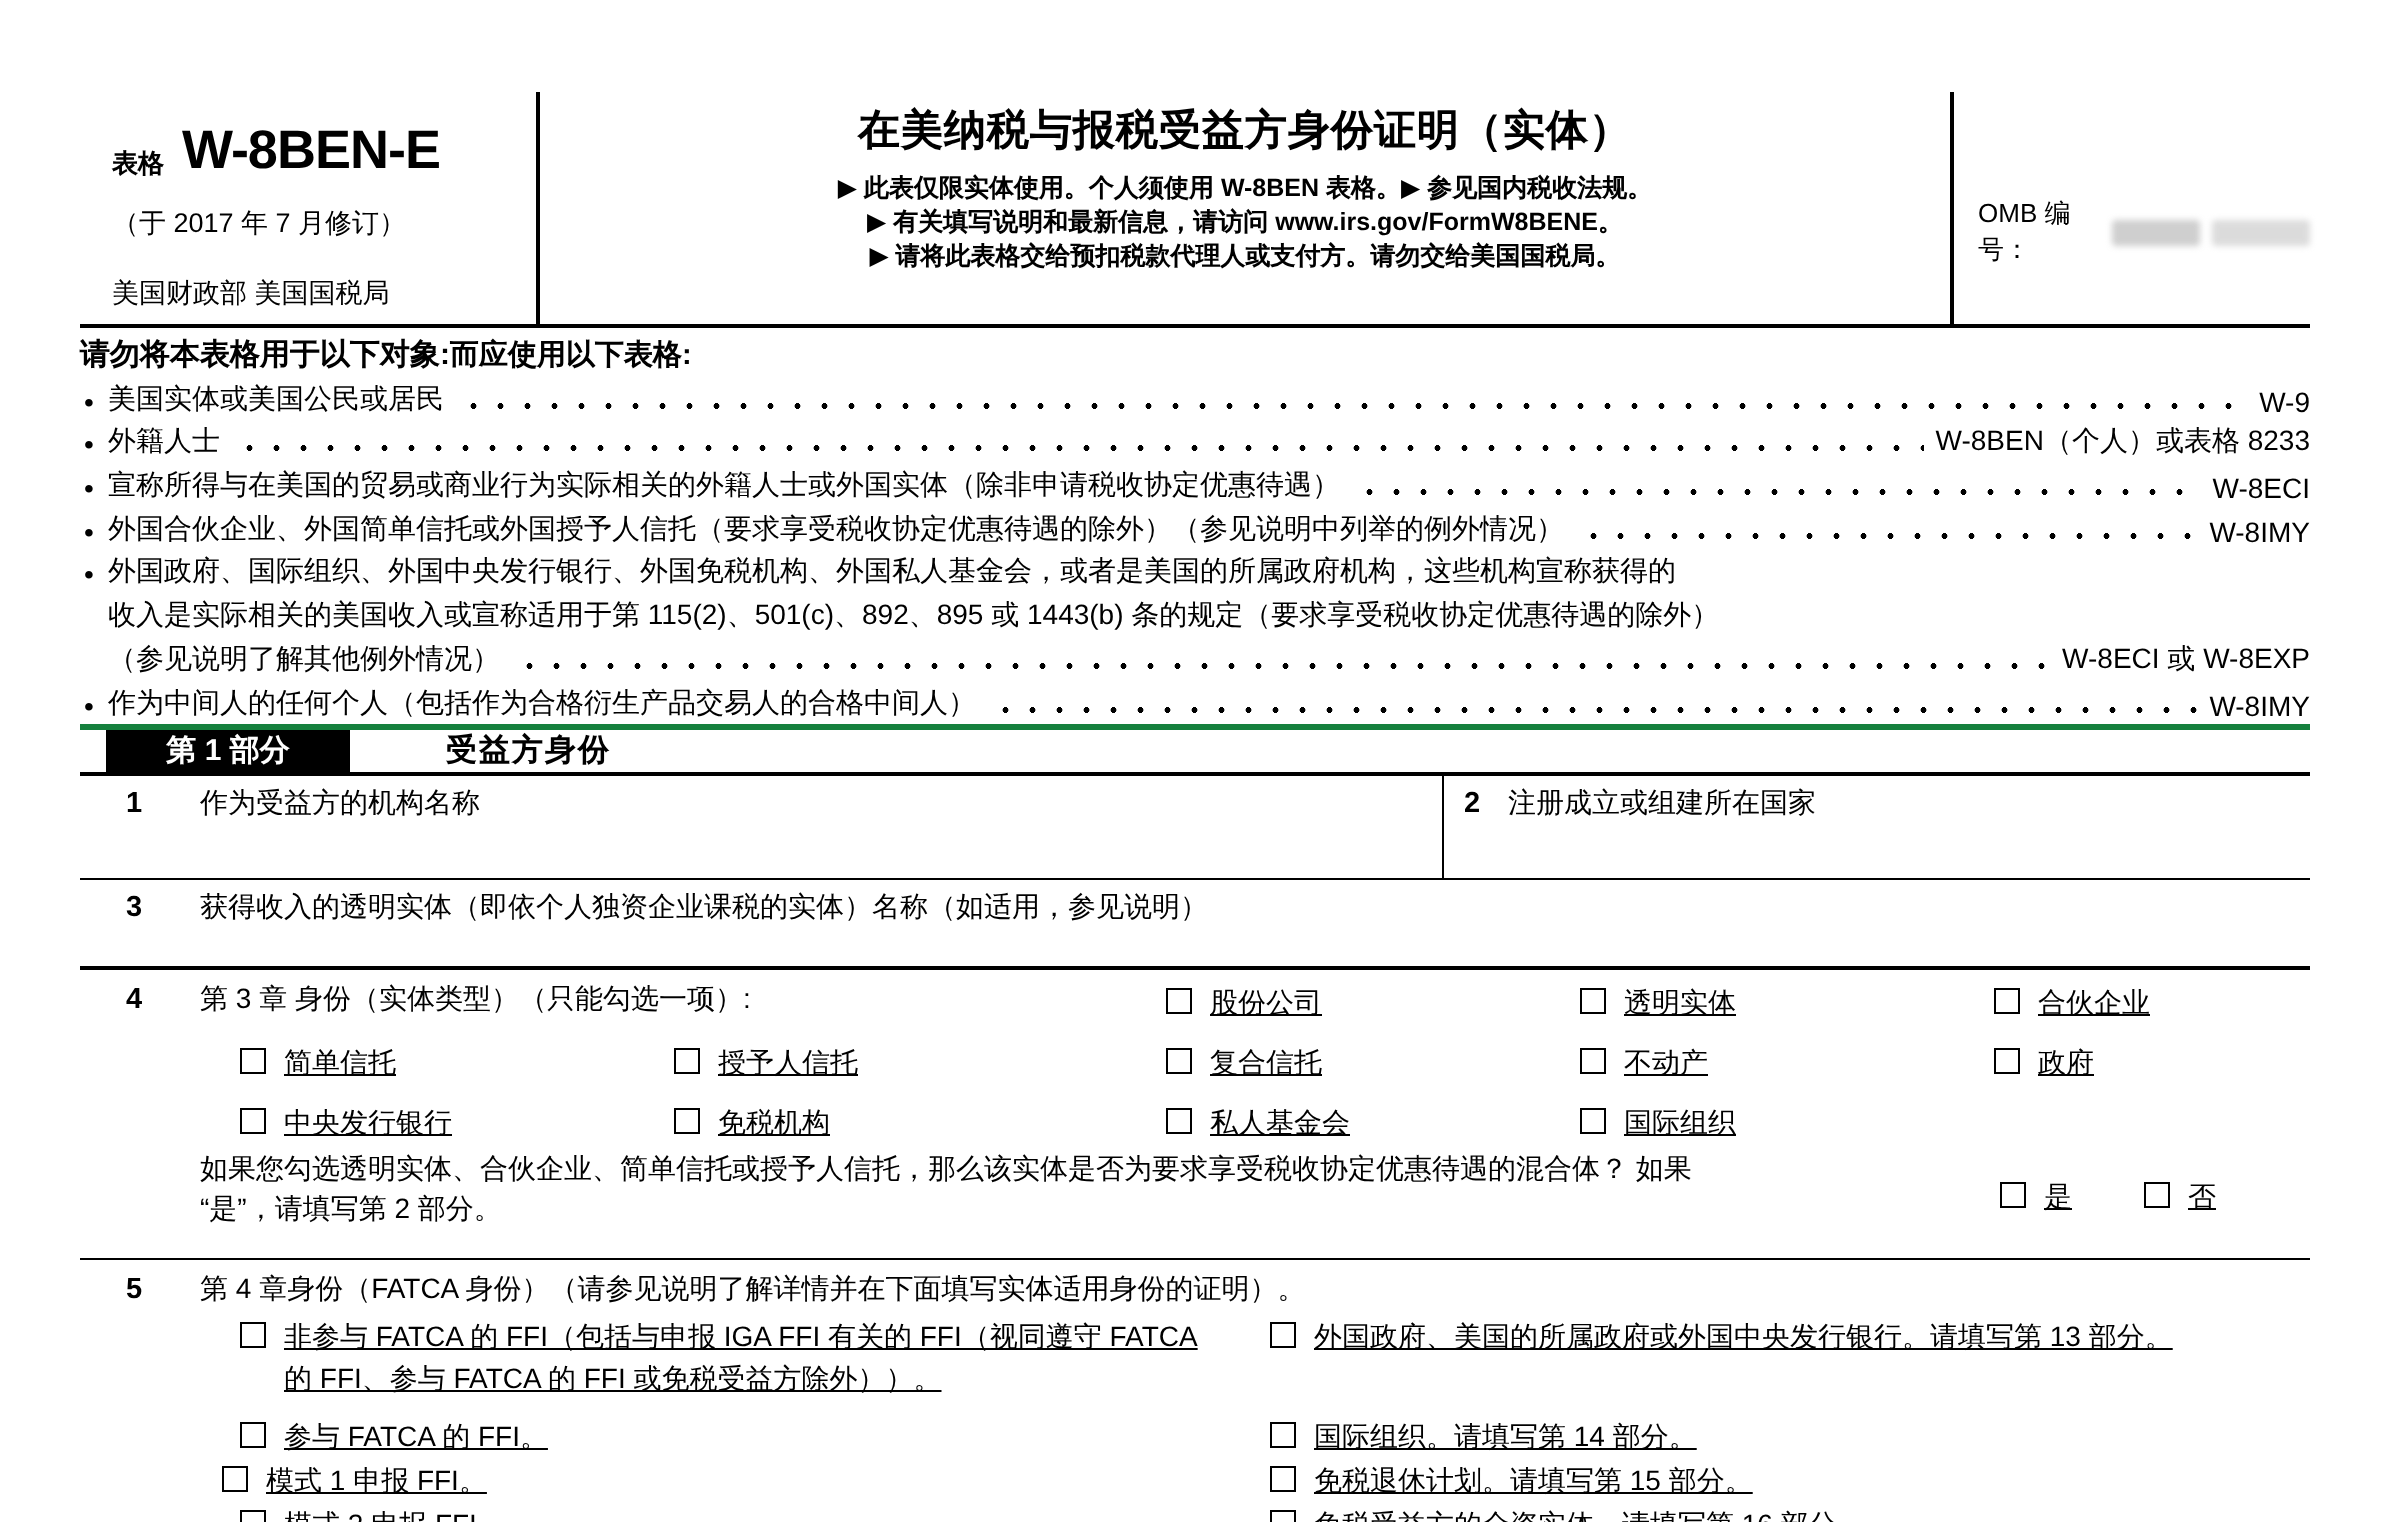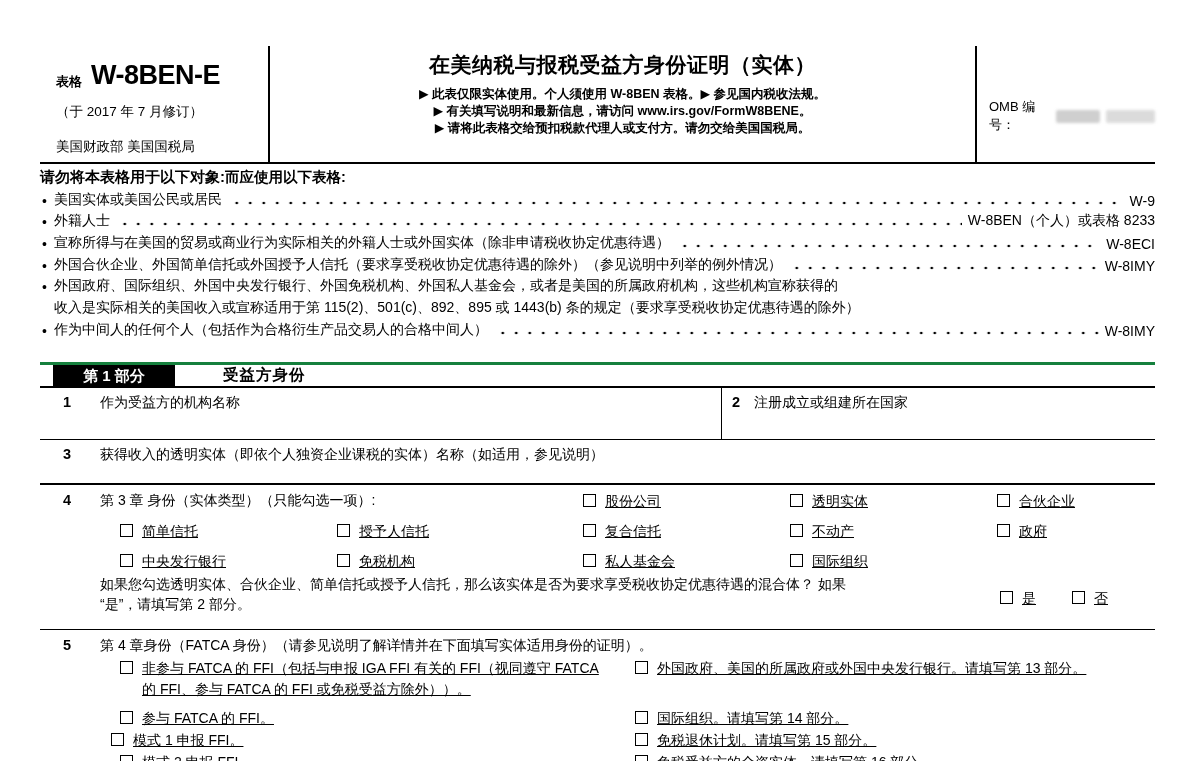--- a/index.html
+++ b/index.html
@@ -129,20 +129,25 @@
       <span class="leader"></span>
       <span class="dnu-form">W-8IMY</span>
     </div>
     <div class="dnu-item">
       <span class="bullet">•</span>
       <span class="dnu-text">外国政府、国际组织、外国中央发行银行、外国免税机构、外国私人基金会，或者是美国的所属政府机构，这些机构宣称获得的</span>
     </div>
     <div class="dnu-item indent">
       <span class="dnu-text">收入是实际相关的美国收入或宣称适用于第 115(2)、501(c)、892、895 或 1443(b) 条的规定（要求享受税收协定优惠待遇的除外）</span>
     </div>
+    <div class="dnu-item indent">
+      <span class="dnu-text">（参见说明了解其他例外情况）</span>
+      <span class="leader"></span>
+      <span class="dnu-form">W-8ECI 或 W-8EXP</span>
+    </div>
     <div class="dnu-item">
       <span class="bullet">•</span>
       <span class="dnu-text">作为中间人的任何个人（包括作为合格衍生产品交易人的合格中间人）</span>
       <span class="leader"></span>
       <span class="dnu-form">W-8IMY</span>
     </div>
   </div>
 
   <div class="part1">
     <div class="p1bar">

